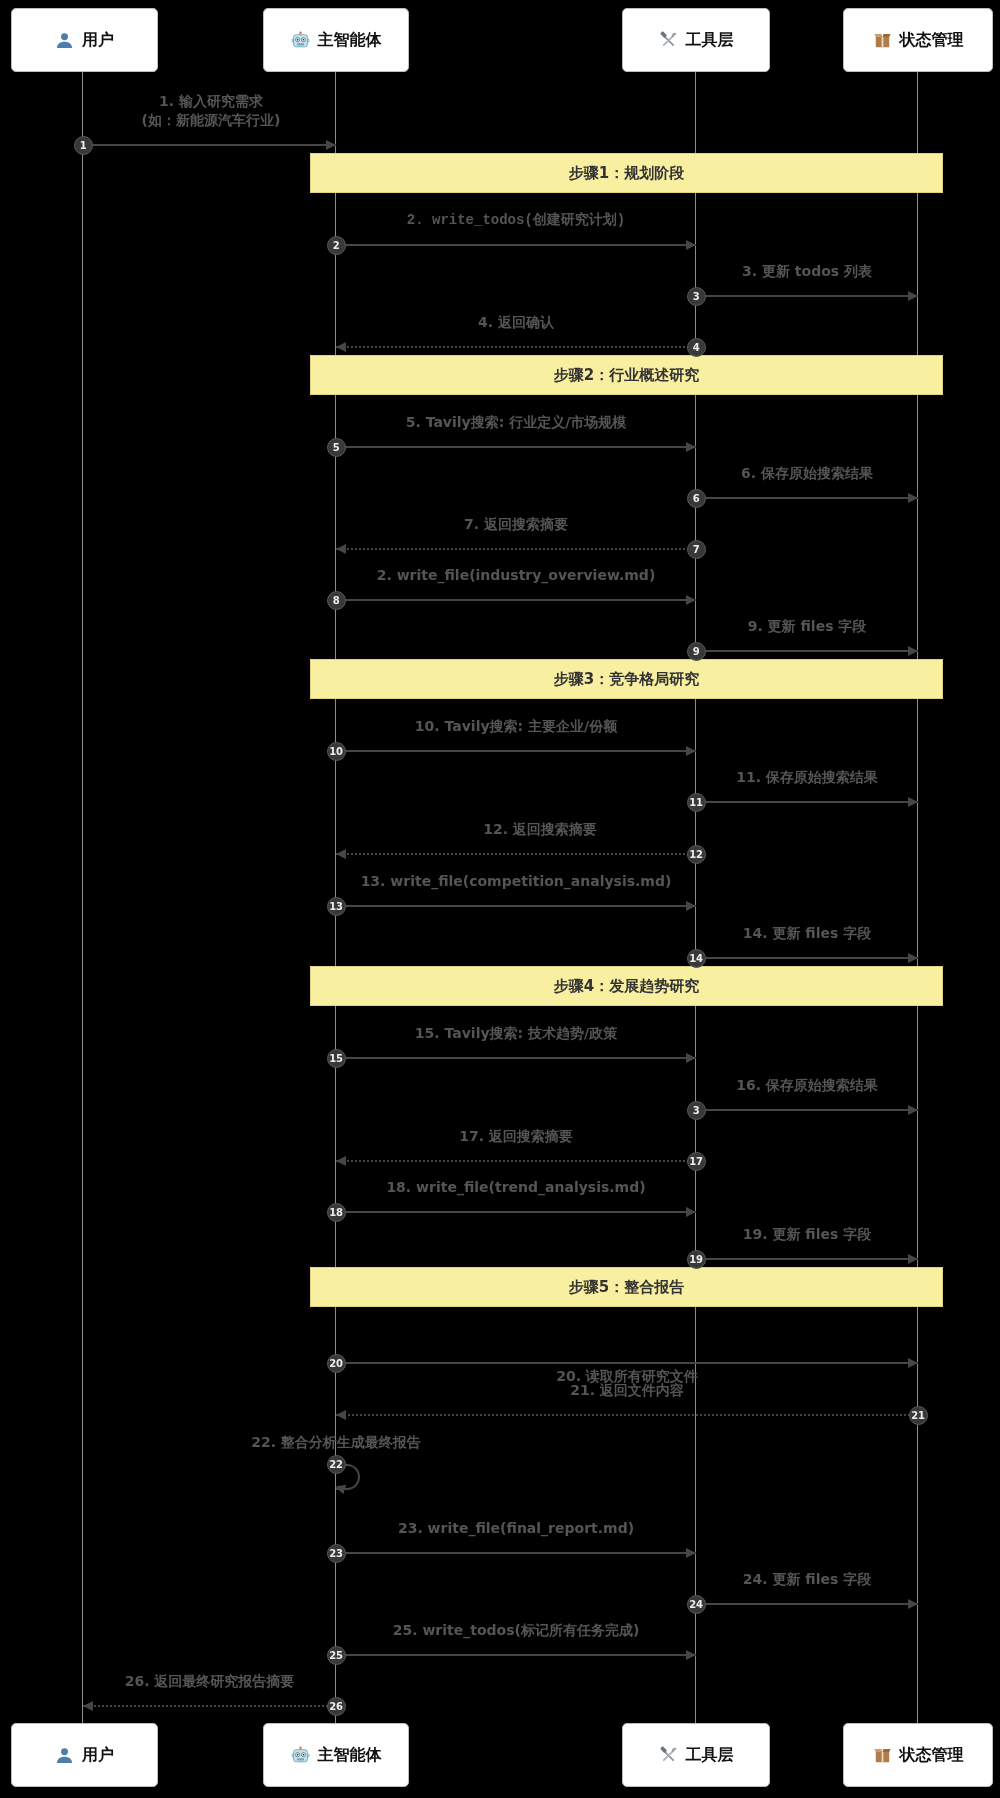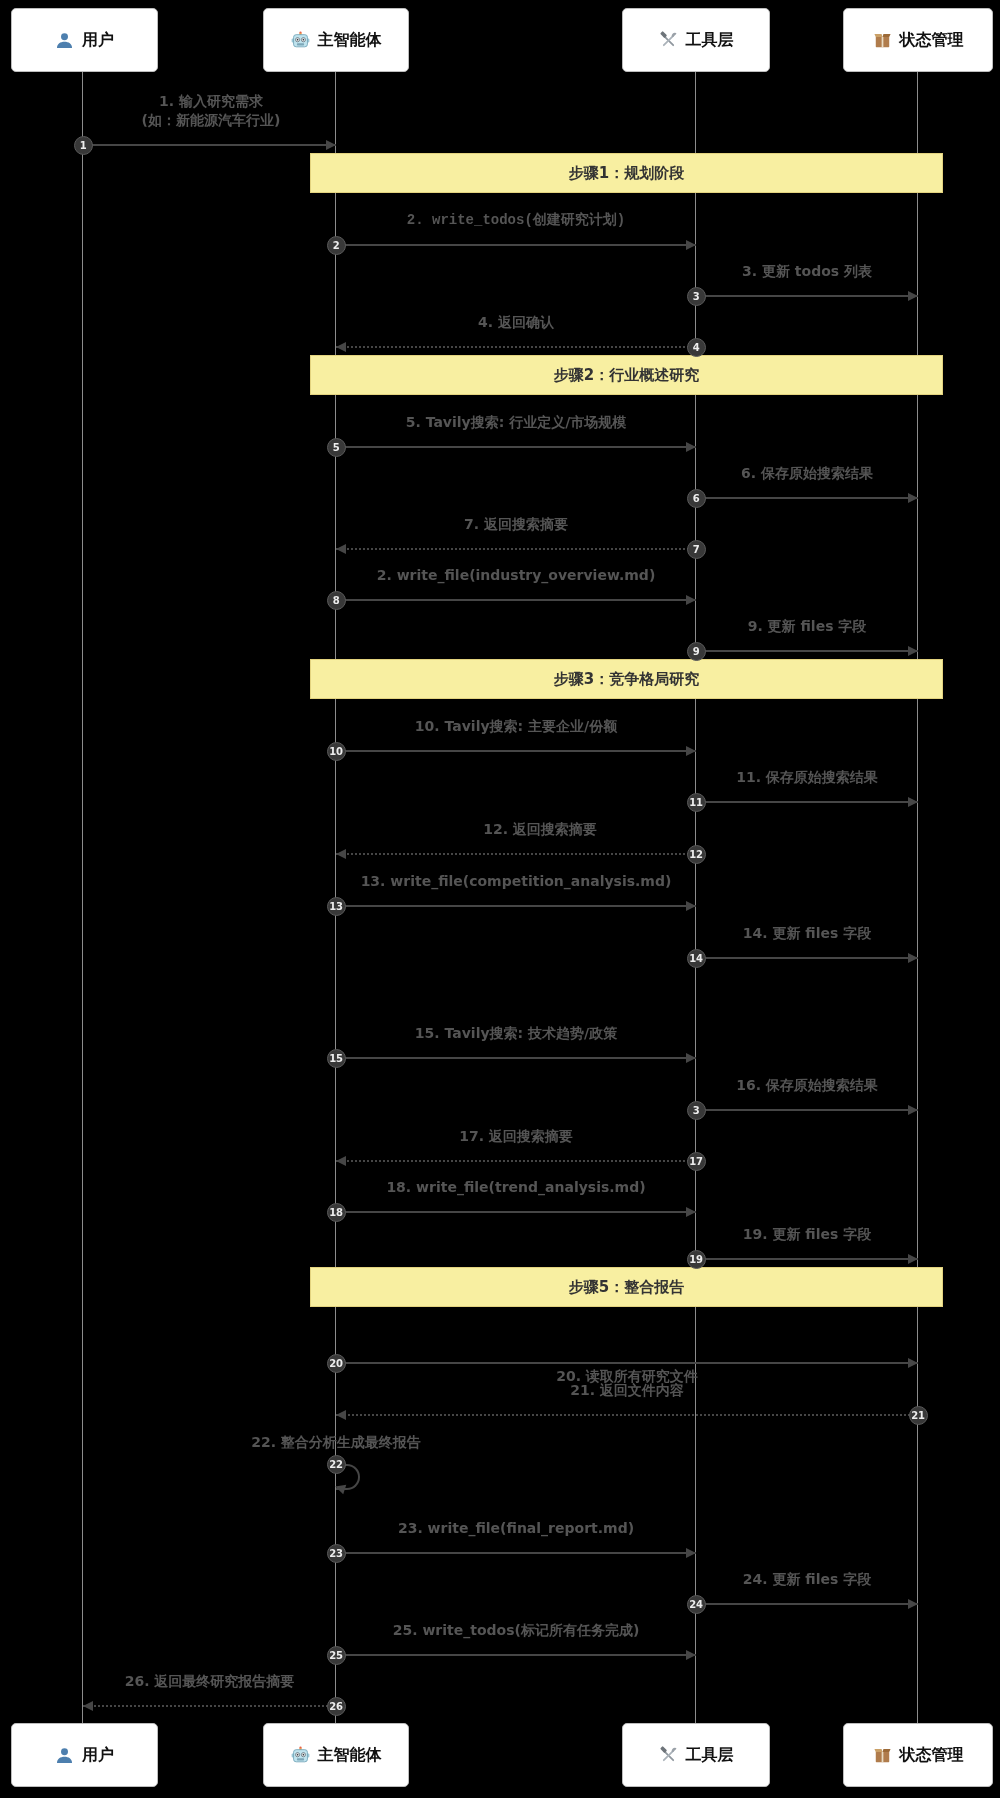--- a/index.html
+++ b/index.html
@@ -145,20 +145,23 @@
       <span>状态管理</span>
     </div>
     <div class="banner" style="top: 153px;">
       <span>步骤1：规划阶段</span>
     </div>
     <div class="banner" style="top: 355px;">
       <span>步骤2：行业概述研究</span>
     </div>
     <div class="banner" style="top: 659px;">
       <span>步骤3：竞争格局研究</span>
+    </div>
+    <div class="banner" style="top: 966px;">
+      <span>步骤4：发展趋势研究</span>
     </div>
     <div class="banner" style="top: 1267px;">
       <span>步骤5：整合报告</span>
     </div>
     <div class="msg-line solid" style="left: 83px; top: 144px; width: 253px;"></div>
     <div class="arrow-head right" style="top: 140px; left: 326px;"></div>
     <div class="badge" style="left: 73.5px; top: 135.5px;">1</div>
     <div class="msg-label" style="left: 211px; top: 92px;">
       <div>1. 输入研究需求</div>
       <div>(如：新能源汽车行业)</div>

